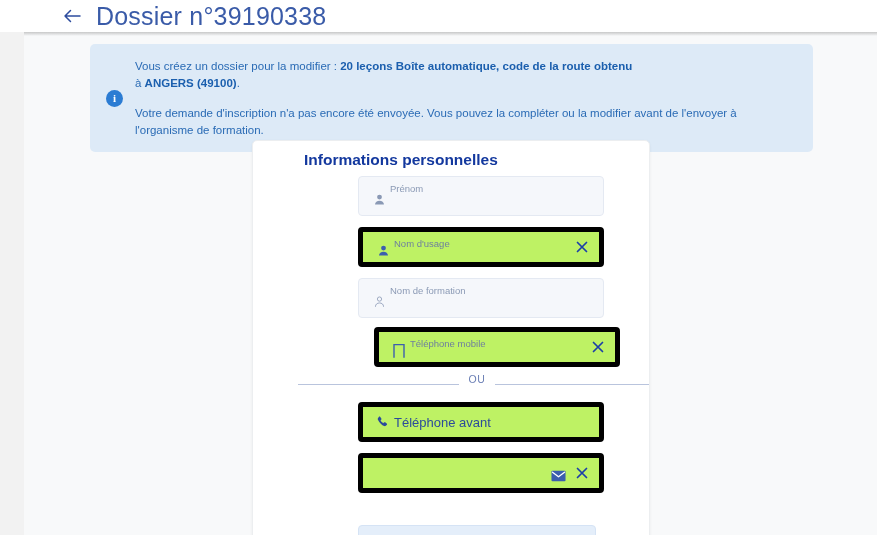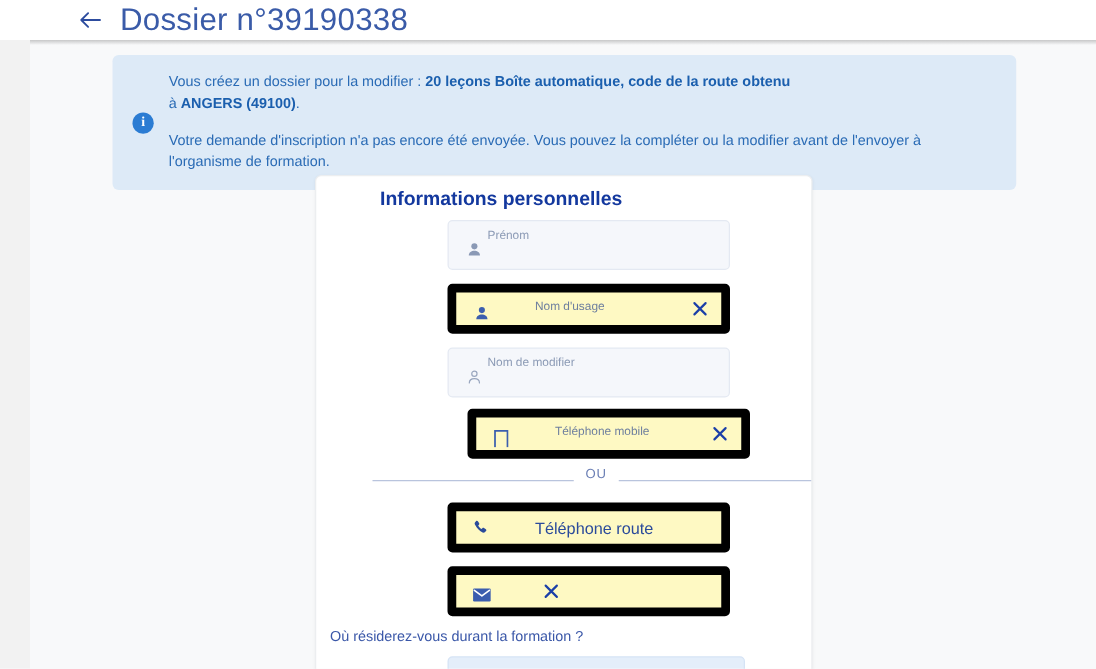--- a/index.html
+++ b/index.html
@@ -137,31 +137,31 @@
     font-size: 15.5px;
     font-weight: bold;
     color: #13389e;
     margin-left: 40px;
   }
 
   
   .field {
     position: absolute;
     left: 105px;
-    width: 226px;
+    width: 246px;
     height: 40px;
     box-sizing: border-box;
     border-radius: 4px;
     display: flex;
     align-items: center;
+    justify-content: flex-end;
   }
   .field.enabled {
-    background: #fef9c3;
-    border: 7px solid #000000;
-    gap: 32px;
+    background: #bef264;
+    border: 5px solid #000000;
   }
   .field.disabled {
     background: #f5f7fb;
     border: 1px solid #e4e9f2;
   }
   .field-icon {
     flex: 0 0 auto;
     width: 22px;
     margin-left: 9px;
     display: flex;
@@ -320,21 +320,21 @@
     </div>
 
     <div class="field disabled" id="field-naissance">
       <div class="field-icon">
         <svg width="13" height="13" viewBox="0 0 16 16" fill="none" aria-hidden="true">
           <circle cx="8" cy="5" r="2.6" stroke="#9aa7bf" stroke-width="1.2"></circle>
           <path d="M3 14c0-2.7 2.3-4.2 5-4.2S13 11.3 13 14" stroke="#9aa7bf" stroke-width="1.2" stroke-linecap="round"></path>
         </svg>
       </div>
       <div class="field-body">
-        <div class="float-label">Nom de modifier</div>
+        <div class="float-label">Nom de formation</div>
       </div>
     </div>
 
     <div class="field enabled" id="field-mobile">
       <div class="field-icon">
         <svg width="12" height="15" viewBox="0 0 12 15" fill="none" aria-hidden="true">
           <path d="M1 14V1.6h10V14" stroke="#3c5fae" stroke-width="1.4" stroke-linecap="square"></path>
         </svg>
       </div>
       <div class="field-body">
@@ -353,37 +353,36 @@
       <span class="rule"></span>
     </div>
 
     <div class="field enabled" id="field-fixe">
       <div class="field-icon" style="padding-top:0;">
         <svg width="14" height="14" viewBox="0 0 16 16" aria-hidden="true">
           <path d="M3.2 2.2c.5-.5 1.3-.5 1.7.1l1.2 1.7c.3.5.2 1.1-.2 1.5l-.7.6c.6 1.4 1.8 2.6 3.2 3.2l.6-.7c.4-.4 1-.5 1.5-.2l1.7 1.2c.6.4.6 1.2.1 1.7l-.8.8c-.6.6-1.5.8-2.3.5C6.9 11.6 4 8.7 2.2 5.3c-.4-.8-.2-1.7.4-2.3z" fill="#2b4b9b"></path>
         </svg>
       </div>
       <div class="field-body">
-        <div class="center-label">Téléphone route</div>
+        <div class="center-label">Téléphone avant</div>
       </div>
     </div>
 
     <div class="field enabled" id="field-email">
       <div class="field-icon">
         <svg width="15" height="12" viewBox="0 0 16 12" aria-hidden="true">
           <rect x="0.5" y="0.5" width="15" height="11" rx="1" fill="#3b5dae"></rect>
           <path d="M1.6 2L8 6.8 14.4 2" stroke="#ffffff" stroke-width="1.4" fill="none" stroke-linecap="round" stroke-linejoin="round"></path>
         </svg>
       </div>
       <div class="clear-btn">
         <svg width="12" height="12" viewBox="0 0 12 12" aria-hidden="true">
           <path d="M1.5 1.5L10.5 10.5M10.5 1.5L1.5 10.5" stroke="#1b3fa8" stroke-width="1.7" stroke-linecap="round"></path>
         </svg>
       </div>
     </div>
 
-    <div id="residence-question">Où résiderez-vous durant la formation ?</div>
     <div id="residence-option">
       
     </div>
 
   </div>
 </div>
 
 </body></html>

